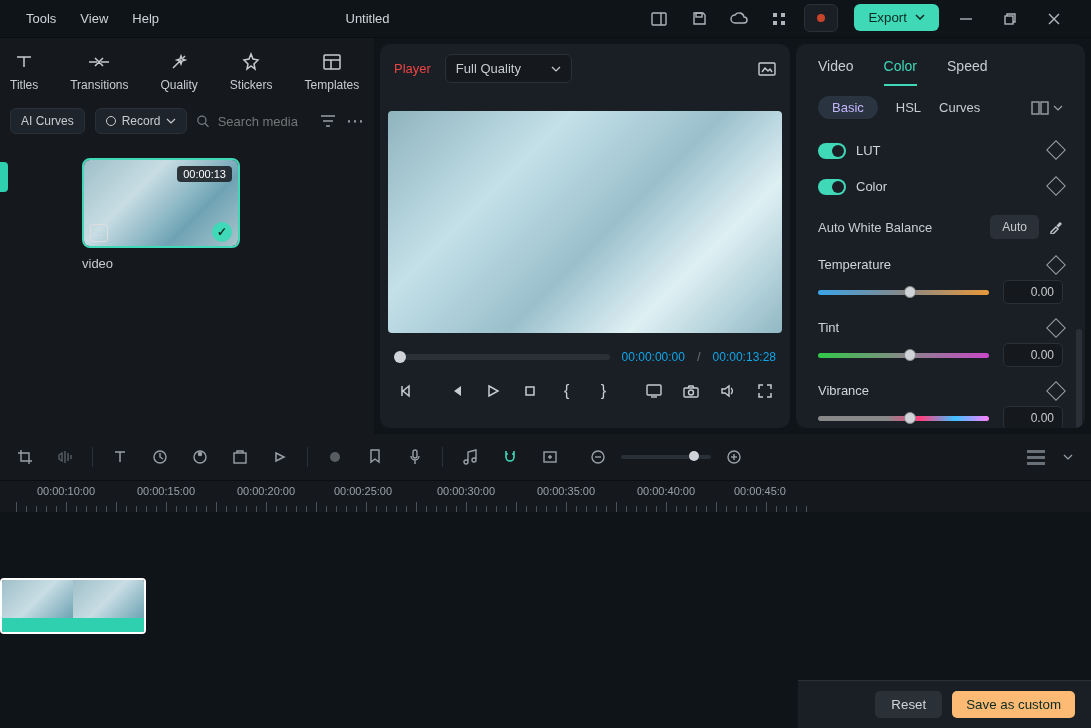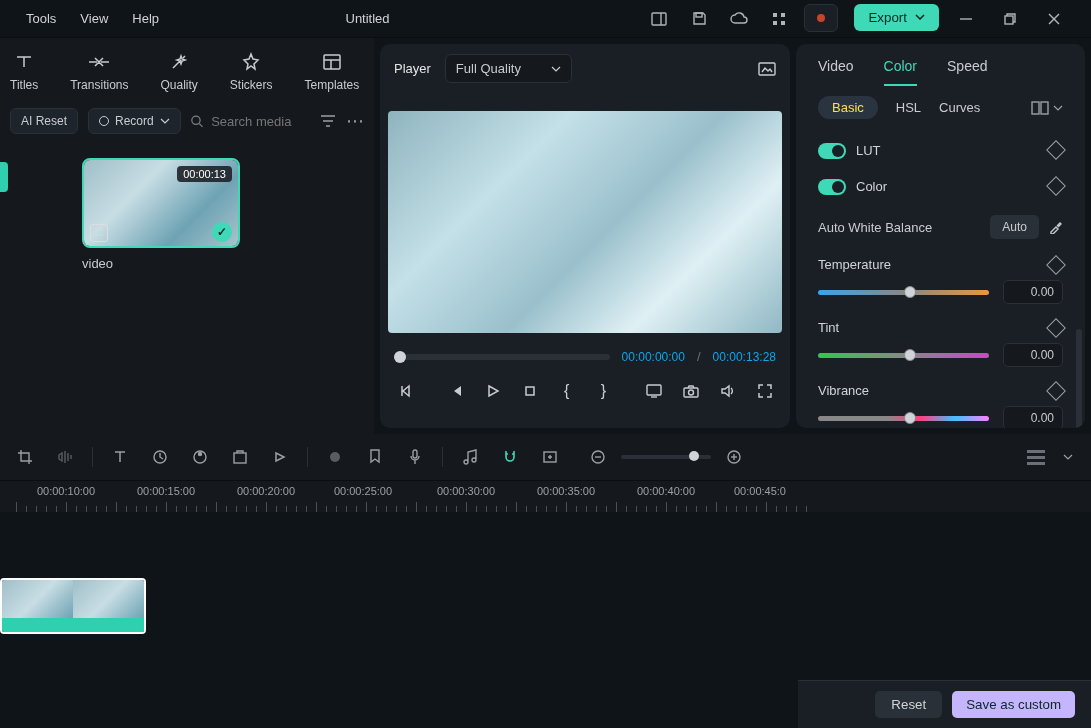--- a/index.html
+++ b/index.html
@@ -29,39 +29,39 @@
 .sidebar-peek { position: absolute; left: 0; top: 20px; width: 8px; height: 30px; background: #2fd0b0; border-radius: 0 4px 4px 0; }
 .thumb { width: 158px; border: 2px solid #3fd9b8; border-radius: 8px; overflow: hidden; position: relative; margin-left: 72px; background: #222; }
 .thumb-img { width: 100%; height: 86px; background: linear-gradient(135deg, #9fbfc8 0%, #c8dde4 35%, #6ea3b4 70%, #a8c4cc 100%); position: relative; }
 .thumb-dur { position: absolute; top: 6px; right: 6px; background: rgba(30,34,40,.9); color: #fff; font-size: 11px; padding: 2px 6px; border-radius: 4px; }
 .thumb-check { position: absolute; bottom: 4px; right: 6px; width: 20px; height: 20px; background: #3fd9b8; border-radius: 50%; display: flex; align-items: center; justify-content: center; color: #0a2a22; font-size: 12px; font-weight: bold; }
 .thumb-icon { position: absolute; bottom: 4px; left: 6px; width: 18px; height: 18px; border: 1.5px solid #ddd; border-radius: 3px; display: flex; align-items: center; justify-content: center; color: #ddd; font-size: 10px; }
 .thumb-label { margin-left: 72px; margin-top: 8px; color: #c8ccd0; font-size: 13px; }
 
 .preview-panel { width: 410px; background: #1a1f25; border-radius: 10px; margin: 6px; display: flex; flex-direction: column; }
 .pv-head { display: flex; align-items: center; padding: 10px 14px; gap: 14px; }
-.pv-label { color: #e5e5e5; font-size: 13px; }
+.pv-label { color: #ef4444; font-size: 13px; }
 .pv-select { background: #15191e; border: 1px solid #2a3038; border-radius: 6px; padding: 6px 10px; color: #c8ccd0; display: flex; align-items: center; gap: 30px; cursor: pointer; font-size: 13px; }
 .pv-snap { margin-left: auto; cursor: pointer; }
 .pv-video { margin: 18px 8px 8px 8px; height: 222px; background: linear-gradient(135deg, #8fb4be 0%, #c4e0e8 30%, #9ac0cc 55%, #dff0f4 75%, #90b8c4 100%); border-radius: 4px; position: relative; overflow: hidden; }
 .pv-timebar { display: flex; align-items: center; padding: 8px 14px; gap: 12px; }
 .pv-scrub { flex: 1; height: 6px; background: #2a3038; border-radius: 3px; position: relative; }
 .pv-scrub .dot { position: absolute; left: 0; top: -3px; width: 12px; height: 12px; background: #d0d4d8; border-radius: 50%; }
 .pv-time { color: #0ea5e9; font-size: 12px; }
 .pv-sep { color: #6a7078; }
 .pv-controls { display: flex; align-items: center; gap: 14px; padding: 6px 14px 10px 14px; }
 .pv-ctrl { width: 26px; height: 26px; display: flex; align-items: center; justify-content: center; cursor: pointer; color: #c8ccd0; }
 
 .right-panel { flex: 1; background: #1a1f25; border-radius: 10px; margin: 6px 6px 6px 0; display: flex; flex-direction: column; overflow: hidden; }
 .rp-tabs { display: flex; gap: 30px; padding: 14px 22px 0 22px; }
 .rp-tab { color: #c8ccd0; cursor: pointer; padding-bottom: 10px; font-size: 14px; }
 .rp-tab.active { color: #3fd9b8; border-bottom: 2px solid #3fd9b8; }
 .rp-subtabs { display: flex; align-items: center; gap: 18px; padding: 10px 22px; }
 .rp-sub { color: #c8ccd0; cursor: pointer; font-size: 13px; }
-.rp-sub.active { background: #2a3440; color: #fde047; padding: 4px 14px; border-radius: 14px; }
+.rp-sub.active { background: #2a3440; color: #c4b5fd; padding: 4px 14px; border-radius: 14px; }
 .rp-view { margin-left: auto; display: flex; gap: 4px; align-items: center; }
 .rp-body { flex: 1; overflow-y: auto; padding: 4px 0; }
 .rp-section { padding: 10px 22px; }
 .rp-sec-head { display: flex; align-items: flex-start; gap: 10px; }
 .toggle { width: 28px; height: 16px; background: #3fd9b8; border-radius: 8px; position: relative; cursor: pointer; }
 .toggle::after { content: ''; position: absolute; right: 2px; top: 2px; width: 12px; height: 12px; background: #1a1f25; border-radius: 50%; }
 .sec-label { color: #d0d4d8; font-size: 13px; }
 .reset-ico { margin-left: auto; width: 14px; height: 14px; border: 1.5px solid #9aa0a6; transform: rotate(45deg); cursor: pointer; }
 .awb-row { display: flex; align-items: center; padding: 10px 22px; }
 .awb-label { color: #c8ccd0; font-size: 13px; }
@@ -94,21 +94,21 @@
 .tl-tick { position: absolute; bottom: 0; width: 1px; height: 6px; background: #4a5058; }
 .tl-tick.major { height: 10px; }
 .tl-tracks { flex: 1; background: #0f1419; position: relative; }
 .tl-clip { position: absolute; left: 0; top: 66px; width: 146px; height: 56px; border: 2px solid #fff; border-radius: 4px; overflow: hidden; background: #222; }
 .tl-clip-thumbs { height: 38px; display: flex; }
 .tl-clip-thumb { flex: 1; background: linear-gradient(135deg, #9fbfc8, #c8dde4, #6ea3b4); }
 .tl-clip-bar { height: 16px; background: #2fd0b0; }
 
 .bottom-bar { position: absolute; bottom: 0; right: 0; width: 293px; background: #1a1f25; padding: 10px 16px; display: flex; gap: 10px; justify-content: flex-end; border-top: 1px solid #2a3038; }
 .bb-reset { background: #2a3038; border: none; color: #d0d4d8; padding: 6px 16px; border-radius: 5px; cursor: pointer; }
-.bb-save { background: #c4b5fd; border: none; color: #0a2a22; padding: 6px 14px; border-radius: 5px; cursor: pointer; font-weight: 500; }
+.bb-save { background: #fdba74; border: none; color: #0a2a22; padding: 6px 14px; border-radius: 5px; cursor: pointer; font-weight: 500; }
 
 .scrollbar-track { position: absolute; right: 3px; top: 200px; width: 6px; height: 200px; background: #2a3038; border-radius: 3px; }
 svg { display: block; }
 </style>
 </head>
 <body>
 
 <div class="titlebar">
   <div class="menu-items">
     <span class="menu-item">Tools</span>
@@ -213,21 +213,21 @@
               <rect x="2" y="2" width="16" height="14" rx="1"></rect>
               <line x1="2" y1="7" x2="18" y2="7"></line>
               <line x1="9" y1="7" x2="9" y2="16"></line>
             </svg>
           </div>
           <span>Templates</span>
         </div>
     </div>
     <div class="toolbar-row">
       <div class="tbr-btn">
-          <span>AI Reset</span>
+          <span>AI Curves</span>
         </div>
       <div class="tbr-btn">
           <span class="rdot"></span>
           <span>Record</span>
           <svg width="10" height="6" viewBox="0 0 10 6" fill="none" stroke="currentColor" stroke-width="1.2">
             <path d="M1 1l4 4 4-4"></path>
           </svg>
         </div>
       <div class="search-wrap">
         <svg width="15" height="15" viewBox="0 0 15 15" fill="none" stroke="currentColor" stroke-width="1.5">

